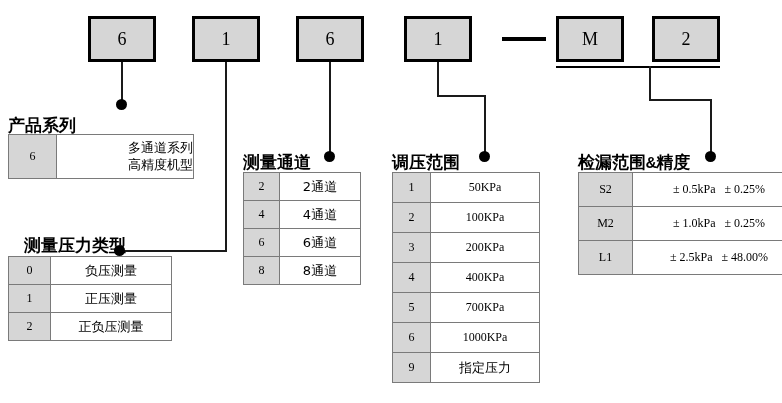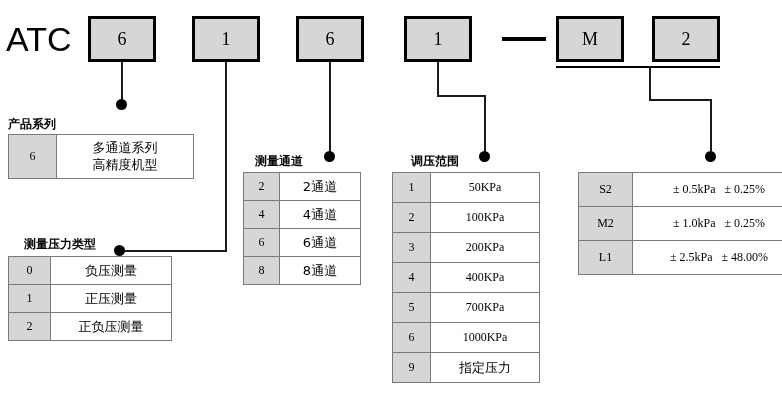--- a/index.html
+++ b/index.html
@@ -45,23 +45,23 @@
   .dot{
     position:absolute;
     width:11px;height:11px;
     background:#000;
     border-radius:50%;
   }
 
   
   .caption{
     position:absolute;
-    font-family:Liberation Serif, serif;
+    font-family:Liberation Mono, monospace;
     font-weight:bold;
-    font-size:12px;
+    font-size:17px;
     white-space:nowrap;
     line-height:1;
   }
 
   
   .spec{
     position:absolute;
     border-collapse:collapse;
     table-layout:fixed;
     background:#fff;
@@ -96,21 +96,20 @@
     font-family:"Liberation Serif",serif;
     font-size:12px;
   }
   .pmrow span{white-space:nowrap;}
 </style>
 </head>
 <body>
 
 <div class="stage">
 
-  <div class="logo" style="left:6px;top:22px;">ATC</div>
 
   <div class="codebox" style="left:88px;top:16px;width:68px;height:46px;">
     <span>6</span>
   </div>
 
   <div class="codebox" style="left:192px;top:16px;width:68px;height:46px;">
     <span>1</span>
   </div>
 
   <div class="codebox" style="left:296px;top:16px;width:68px;height:46px;">
@@ -149,30 +148,31 @@
   <div class="bracket" style="left:556px;top:66px;width:164px;"></div>
   <div class="vline" style="left:649px;top:66px;height:34px;"></div>
   <div class="hline" style="left:649px;top:99px;width:62px;"></div>
   <div class="vline" style="left:710px;top:99px;height:57px;"></div>
   <div class="dot" style="left:705px;top:151px;"></div>
 
   <div class="caption" style="left:8px;top:118px;">产品系列</div>
 
   <div class="caption" style="left:24px;top:238px;">测量压力类型</div>
 
-  <div class="caption" style="left:255px;top:155px;">测量通道</div>
-
-  <div class="caption" style="left:411px;top:155px;">调压范围</div>
-
+  <div class="caption" style="left:243px;top:155px;">测量通道</div>
+
+  <div class="caption" style="left:392px;top:155px;">调压范围</div>
+
+  <div class="caption" style="left:578px;top:155px;">检漏范围&amp;精度</div>
 
   <table class="spec" style="left:8px;top:134px;width:186px;">
     <tbody>
         <tr>
       <td class="code" style="width:48px;height:44px;">6</td>
-      <td class="val twoline" style="height:44px;">
+      <td class="val twoline" style="height:44px;text-align:right;">
         <div>多通道系列</div>
         <div>高精度机型</div>
       </td>
     </tr>
   </tbody>
     </table>
 
   <table class="spec" style="left:8px;top:256px;width:164px;">
     <tbody>
         <tr>

